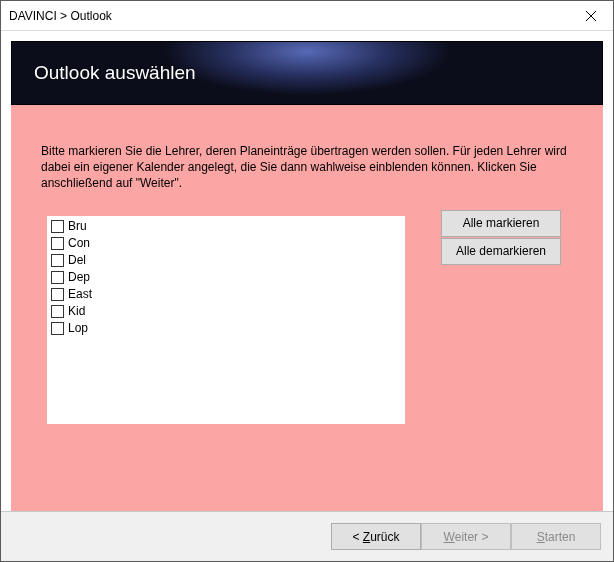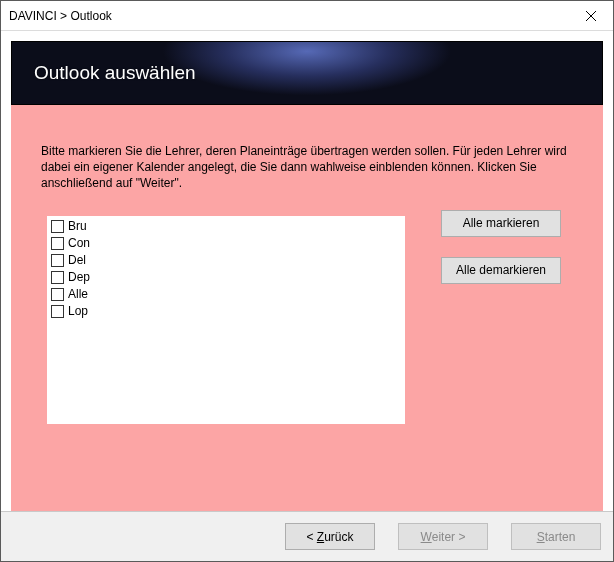--- a/index.html
+++ b/index.html
@@ -127,21 +127,21 @@
     line-height: 11px;
     text-align: center;
   }
   .list-item-label {
     font-size: 12px;
   }
 
   .side-buttons {
     display: flex;
     flex-direction: column;
-    gap: 20px;
+    gap: 1px;
   }
 
   .btn {
     height: 27px;
     min-width: 120px;
     padding: 0 10px;
     background: #e1e1e1;
     border: 1px solid #adadad;
     font-family: inherit;
     font-size: 12px;
@@ -157,21 +157,21 @@
   }
 
   .footer {
     height: 50px;
     border-top: 1px solid #c9c9c9;
     background: #f0f0f0;
     display: flex;
     align-items: center;
     justify-content: flex-end;
     padding: 0 12px;
-    gap: 23px;
+    gap: 0;
   }
   .footer .btn {
     min-width: 90px;
   }
   .accel { text-decoration: underline; }
 </style>
 </head>
 <body>
 
 <div class="window">
@@ -210,21 +210,25 @@
             <div class="list-item">
               <input type="checkbox" style="">
               <span class="list-item-label">Del</span>
             </div>
             <div class="list-item">
               <input type="checkbox" style="">
               <span class="list-item-label">Dep</span>
             </div>
             <div class="list-item">
               <input type="checkbox" style="">
-              <span class="list-item-label">Alle</span>
+              <span class="list-item-label">East</span>
+            </div>
+            <div class="list-item">
+              <input type="checkbox" style="">
+              <span class="list-item-label">Kid</span>
             </div>
             <div class="list-item">
               <input type="checkbox" style="">
               <span class="list-item-label">Lop</span>
             </div>
           </div>
 
         <div class="side-buttons">
           <button class="btn">Alle markieren</button>
           <button class="btn">Alle demarkieren</button>

